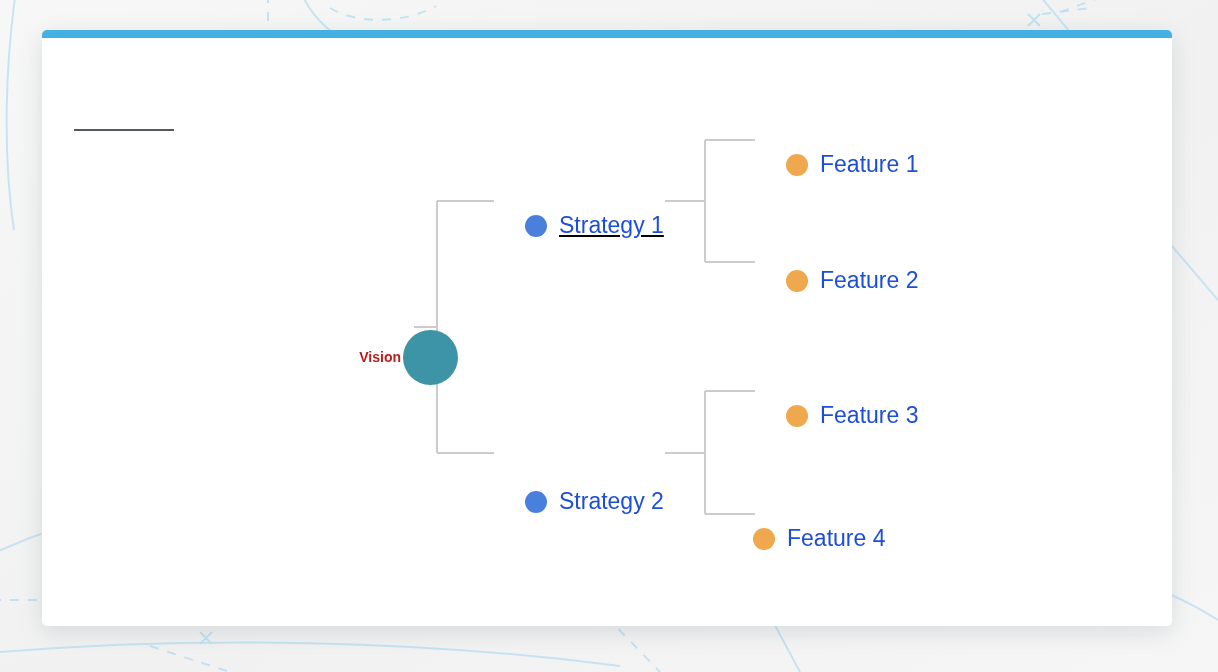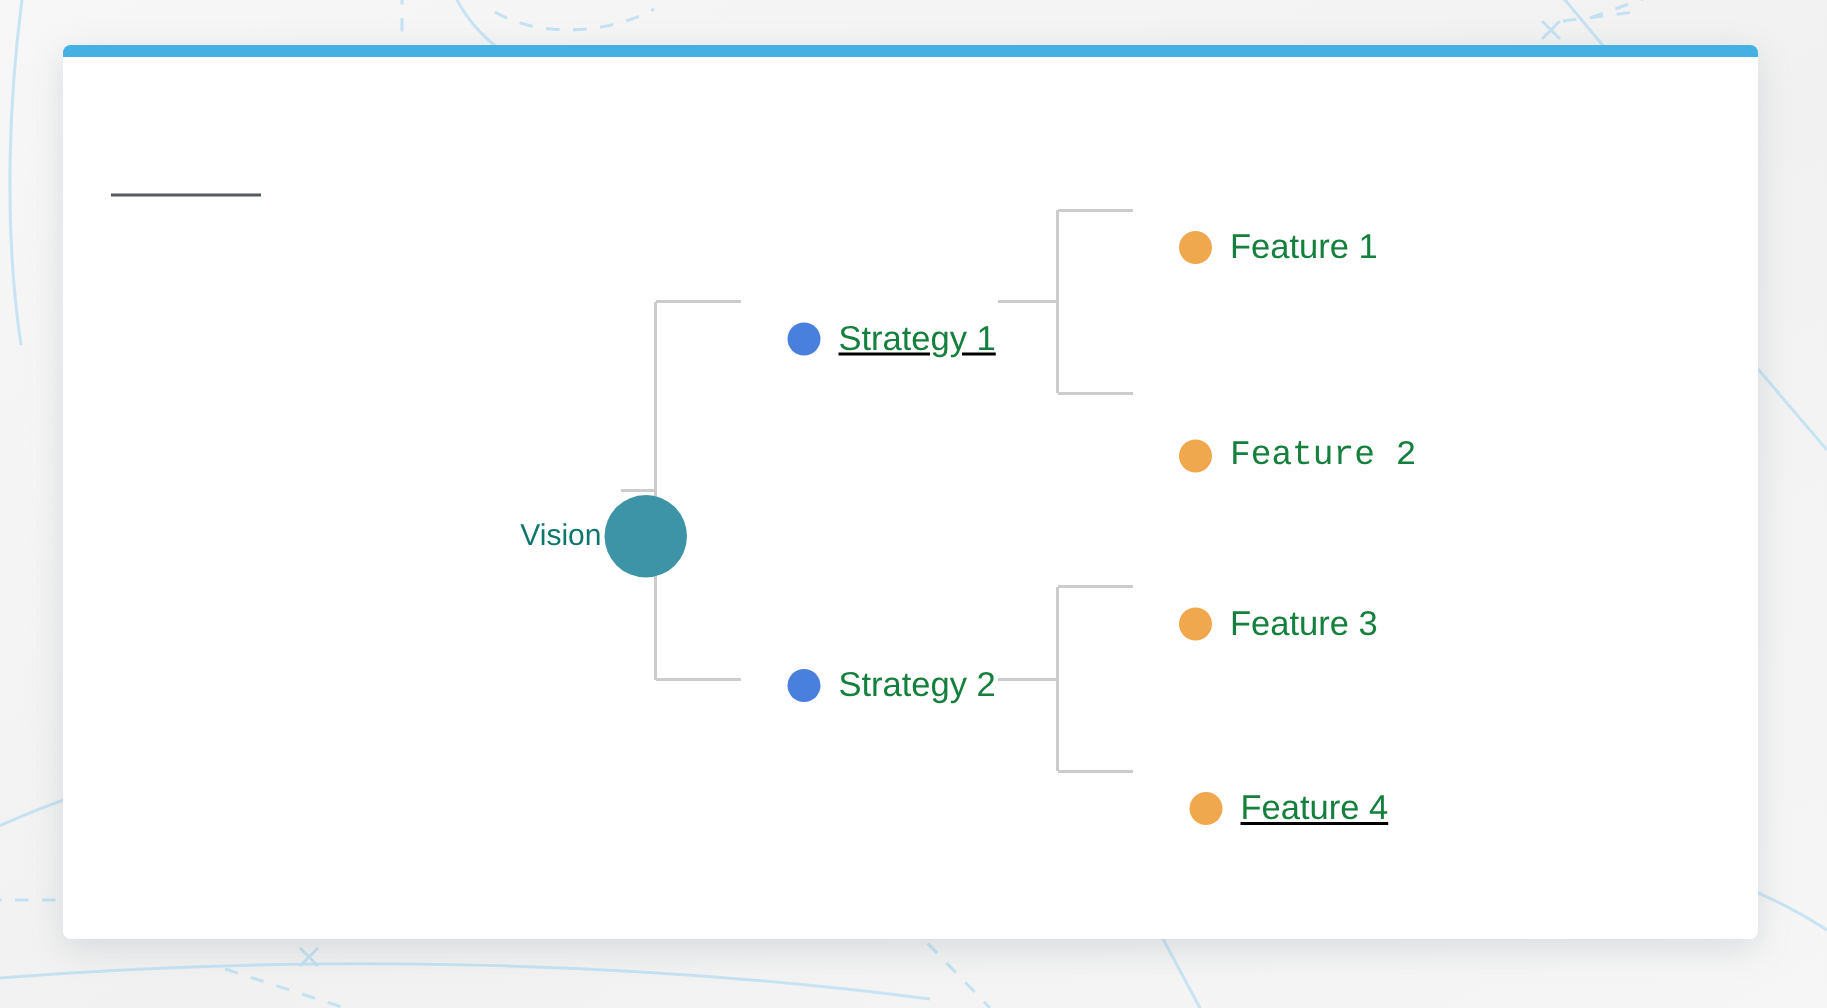--- a/index.html
+++ b/index.html
@@ -78,65 +78,65 @@
     display: flex;
     align-items: center;
     white-space: nowrap;
   }
   .node-dot {
     border-radius: 50%;
     flex: none;
   }
   .node-label {
     font-size: 23px;
-    color: #15803d;
+    color: #1d4ed8;
     line-height: 1;
   }
 
   
   #node-vision {
     left: 236px;
     top: 270px;
     width: 180px;
     height: 114px;
     justify-content: flex-end;
   }
   #node-vision .node-label {
-    font-weight: normal;
-    font-size: 20px;
-    color: #0f766e;
+    font-weight: bold;
+    font-size: 14px;
+    color: #b91c1c;
     margin-right: 2px;
   }
   #node-vision .node-dot {
     width: 55px;
     height: 55px;
     background: #3d94a6;
   }
 
   
   .node-strategy .node-dot {
     width: 22px;
     height: 22px;
     background: #4a80dd;
     margin-right: 12px;
   }
   #node-strategy-1 { left: 483px; top: 184px; text-decoration: underline; }
-  #node-strategy-2 { left: 483px; top: 415px; text-align: center; }
+  #node-strategy-2 { left: 483px; top: 460px; text-align: center; }
 
   
   .node-feature .node-dot {
     width: 22px;
     height: 22px;
     background: #f0a84e;
     margin-right: 12px;
   }
   #node-feature-1 { left: 744px; top: 123px; }
-  #node-feature-2 { left: 744px; top: 262px; font-family: Liberation Mono, monospace; }
+  #node-feature-2 { left: 744px; top: 239px; }
   #node-feature-3 { left: 744px; top: 374px; text-align: center; }
-  #node-feature-4 { left: 751px; top: 497px; text-decoration: underline; }
+  #node-feature-4 { left: 711px; top: 497px; }
 </style>
 </head>
 <body>
 
 <svg id="bg-decoration" viewBox="0 0 1218 672" xmlns="http://www.w3.org/2000/svg">
   <defs>
     <linearGradient id="bgGrad" x1="0" y1="0" x2="1" y2="1">
       <stop offset="0%" stop-color="#f7f7f7"></stop>
       <stop offset="55%" stop-color="#f1f1f1"></stop>
       <stop offset="100%" stop-color="#f6f6f6"></stop>

